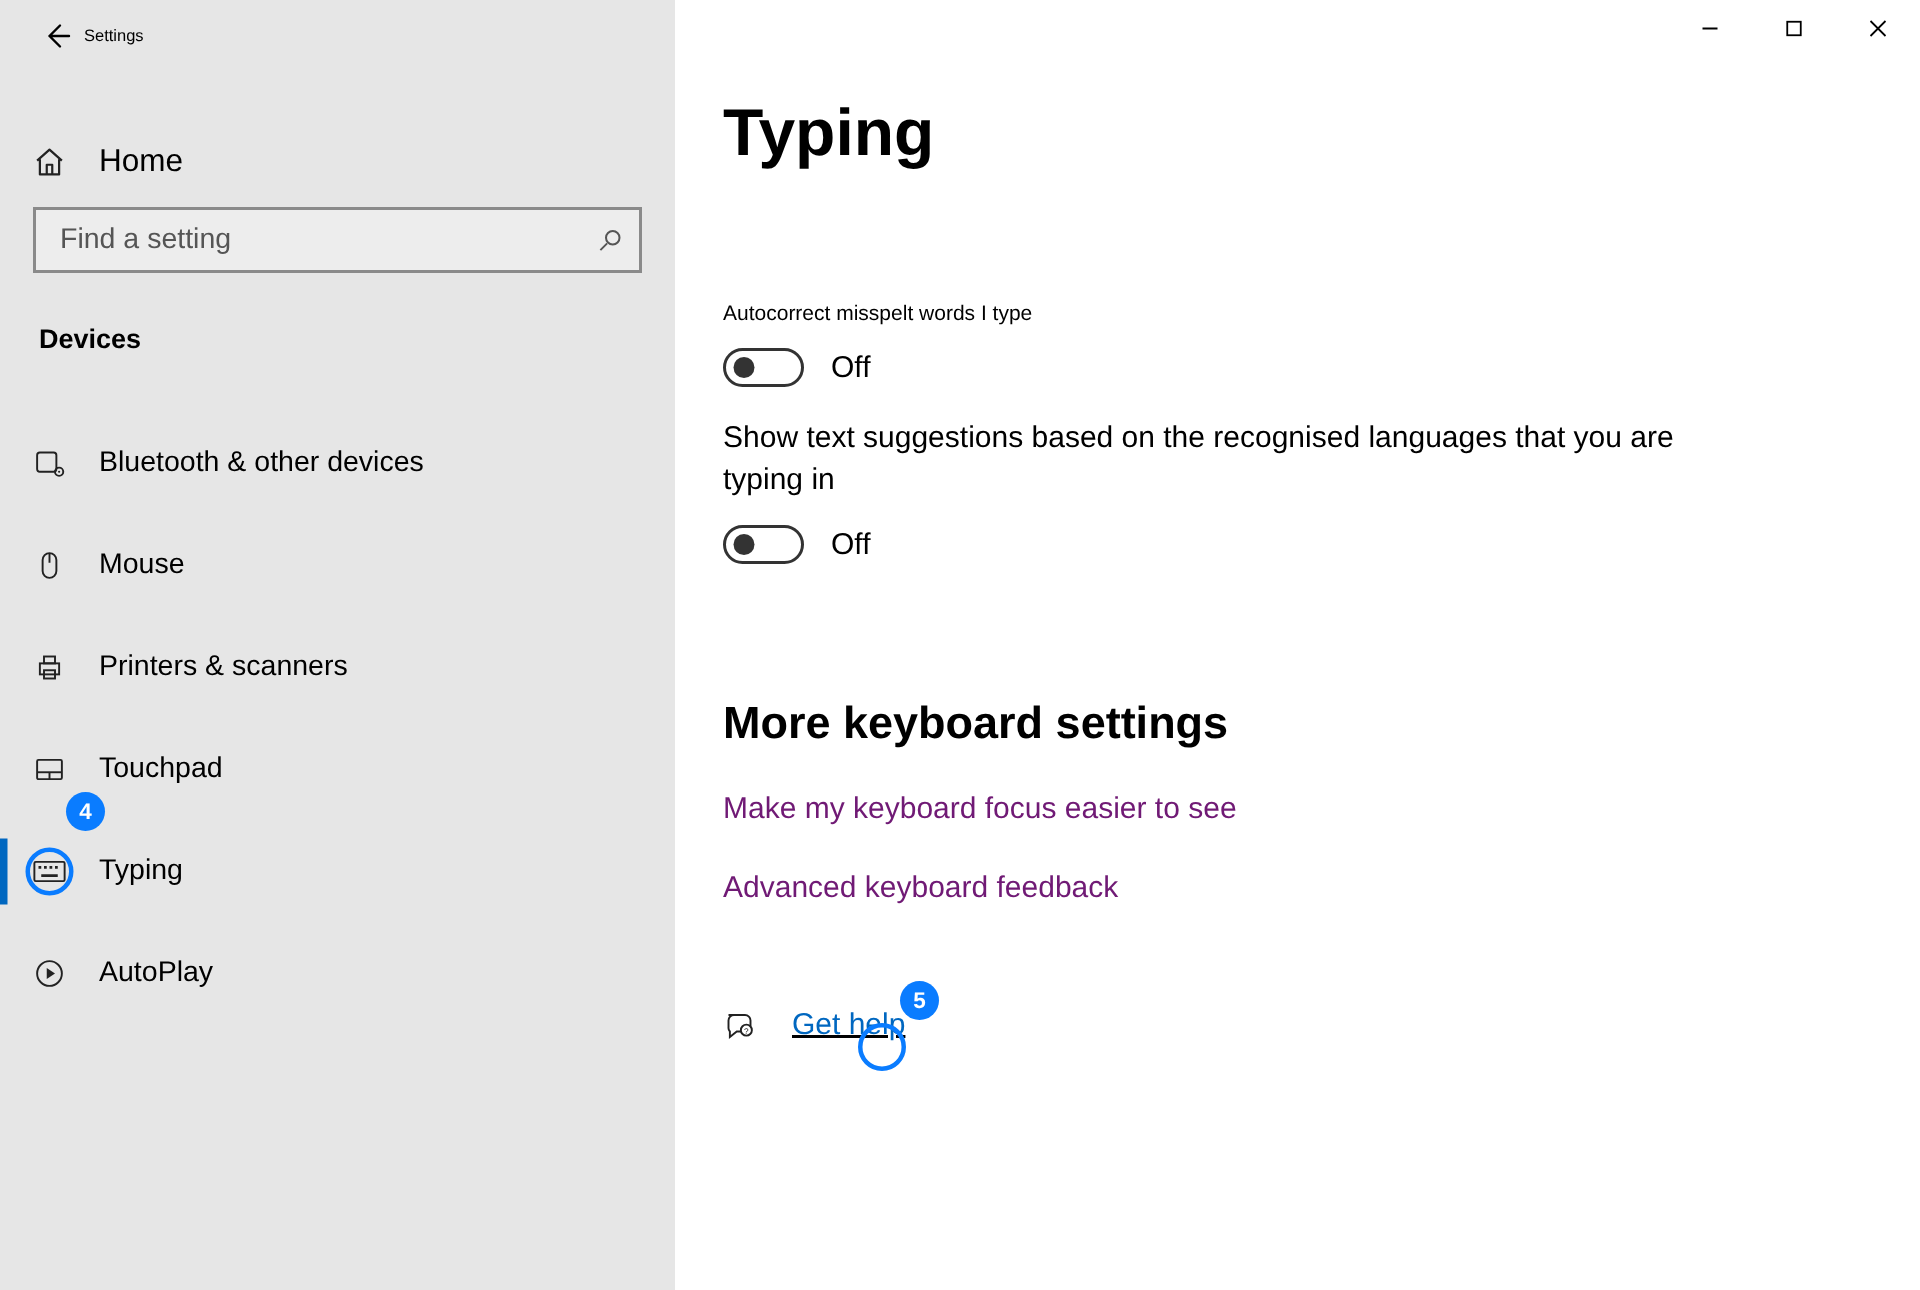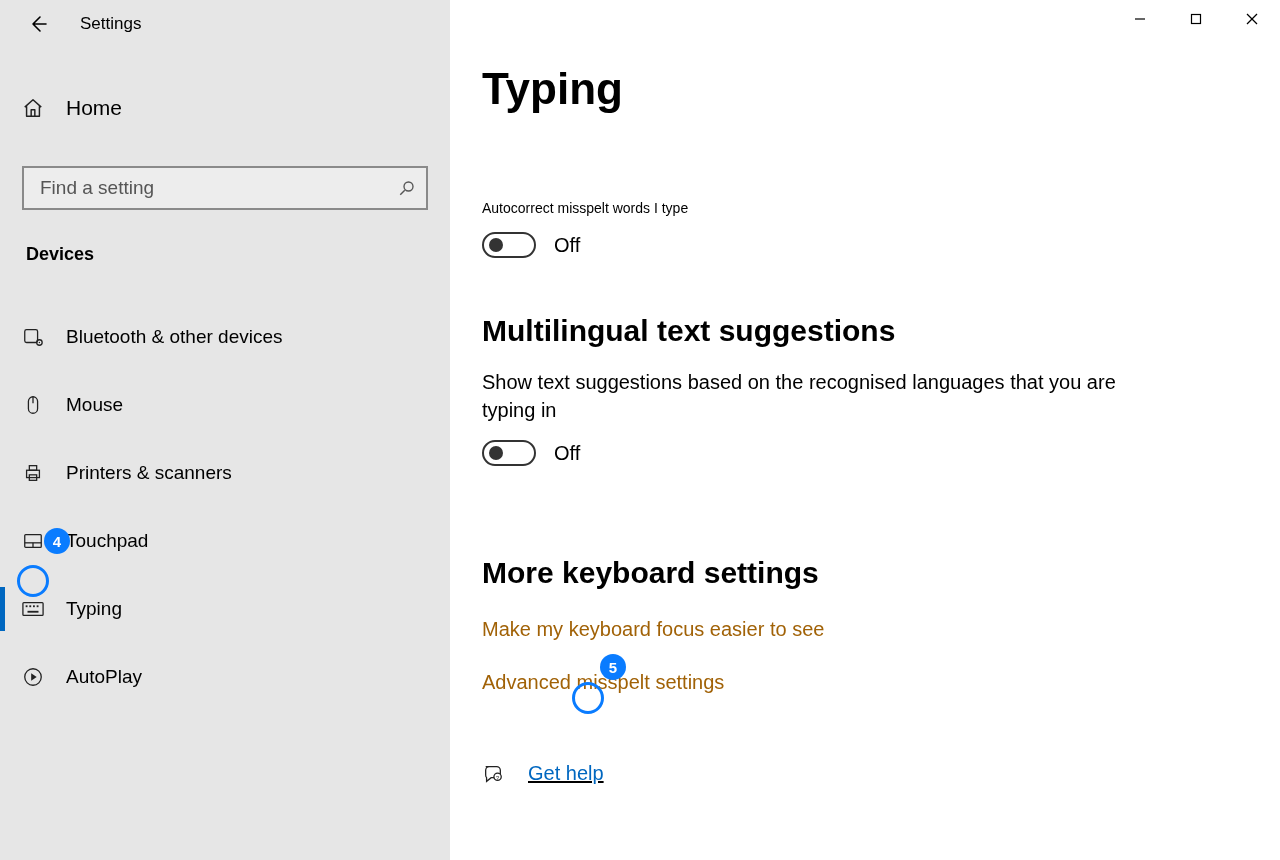--- a/index.html
+++ b/index.html
@@ -29,37 +29,36 @@
     align-items: center;
     height: 36px;
     padding-left: 20px;
   }
   .back-btn {
     width: 36px; height: 36px;
     display: flex; align-items: center; justify-content: center;
     font-size: 20px;
   }
   .app-title {
-    margin-left: 24px;
-    font-size: 17px;
+    font-size: 11px;
   }
   .home-row {
     display: flex;
     align-items: center;
     height: 60px;
     margin-top: 36px;
     padding-left: 22px;
   }
   .home-row .icon { width: 26px; text-align: center; }
   .home-label {
     font-size: 21px;
     margin-left: 18px;
   }
   .search-wrap {
-    margin: 28px 22px 0 22px;
+    margin: 0 22px 0 22px;
   }
   .search-box {
     width: 100%;
     height: 44px;
     border: 2px solid #8a8a8a;
     background: #ededed;
     display: flex;
     align-items: center;
     padding: 0 10px 0 14px;
   }
@@ -158,21 +157,21 @@
   .section-desc {
     font-size: 20px;
     margin-top: 20px;
     max-width: 640px;
     line-height: 1.4;
   }
   .section-heading.more { margin-top: 90px; }
   .link-list { margin-top: 28px; }
   .link-item {
     font-size: 20px;
-    color: #a16207;
+    color: #701a75;
     margin-bottom: 30px;
     display: inline-block;
   }
   .help-row {
     display: flex;
     align-items: center;
     margin-top: 18px;
     text-decoration: underline;
   }
   .help-row .hicon {
@@ -333,34 +332,33 @@
     <div class="page-title">Typing</div>
 
     <div class="setting-desc">Autocorrect misspelt words I type</div>
     <div class="toggle-row">
       <div class="toggle">
           <div class="knob"></div>
         </div>
       <div class="toggle-label">Off</div>
     </div>
 
-    <div class="section-heading">Multilingual text suggestions</div>
     <div class="section-desc">Show text suggestions based on the recognised languages that you are typing in</div>
     <div class="toggle-row">
       <div class="toggle">
           <div class="knob"></div>
         </div>
       <div class="toggle-label">Off</div>
     </div>
 
     <div class="section-heading more">More keyboard settings</div>
     <div class="link-list">
       <div><a class="link-item">Make my keyboard focus easier to see</a></div>
       <div style="position:relative; display:inline-block;">
-        <a class="link-item">Advanced misspelt settings</a>
+        <a class="link-item">Advanced keyboard feedback</a>
       </div>
     </div>
 
     <div class="help-block">
       <div class="help-row">
         <span class="hicon">
           <svg width="22" height="22" viewBox="0 0 24 24">
               <path d="M4 4 h12 a4 4 0 0 1 4 4 v4 a4 4 0 0 1 -4 4 h-6 l-5 4 v-4 a4 4 0 0 1 -1 -3 v-5 a4 4 0 0 1 4 -4 z" stroke="#222" stroke-width="1.4" fill="none"></path>
               <circle cx="17" cy="15" r="4" stroke="#222" stroke-width="1.4" fill="#fff"></circle>
               <text x="17" y="18" font-size="6" text-anchor="middle" fill="#222">?</text>

